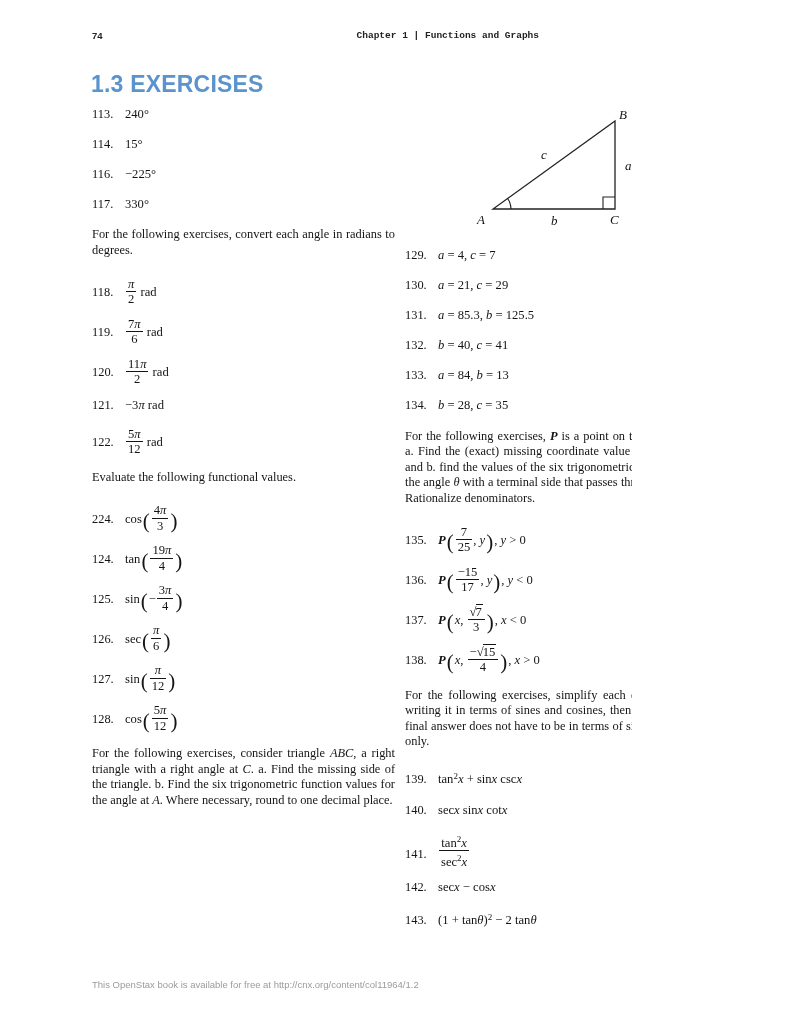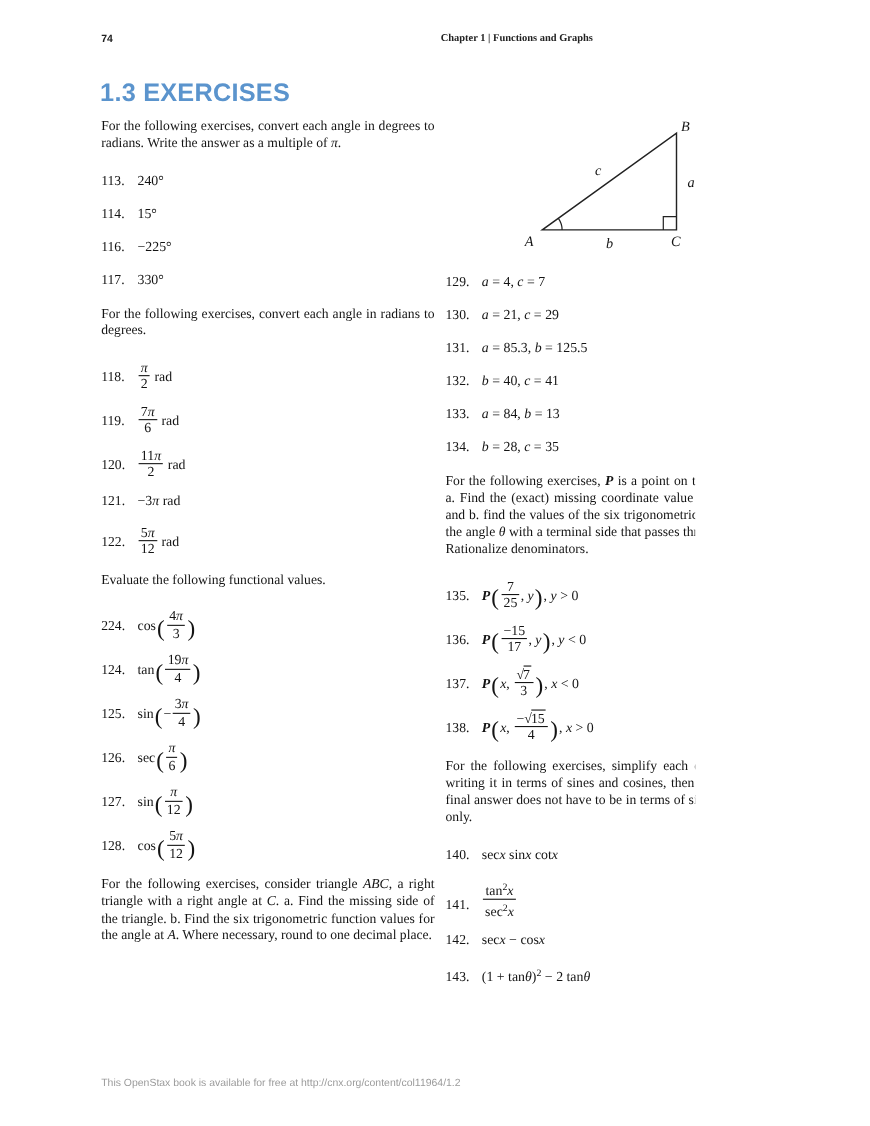--- a/index.html
+++ b/index.html
@@ -7,21 +7,21 @@
   .page {
     position:relative; width:632px; height:1024px; background:#fff;
     font-family:"Liberation Serif", serif; color:#141414; overflow:hidden;
   }
   .runhead-left {
     position:absolute; left:92px; top:30px;
     font-family:"Liberation Sans", sans-serif; font-size:9.5px; font-weight:bold; color:#222;
   }
   .runhead-right {
     position:absolute; right:93px; top:30px;
-    font-family:Liberation Serif, serif; font-size:9.5px; font-weight:bold; color:#222;
+    font-family:Liberation Mono, monospace; font-size:9.5px; font-weight:bold; color:#222;
   }
   .page-title {
     position:absolute; left:91px; top:71px;
     font-family:"Liberation Sans", sans-serif; font-size:23px; font-weight:bold;
     letter-spacing:0.2px; color:#5b94cd;
   }
   .col { position:absolute; top:107px; width:303px; }
   .col-left  { left:92px; }
   .col-right { left:405px; top:104px; width:297px; }
 
@@ -60,21 +60,20 @@
 </style>
 </head>
 <body>
 
 <div class="page">
   <div class="runhead-left">74</div>
   <div class="runhead-right">Chapter 1 | Functions and Graphs</div>
   <h1 class="page-title" style="color: rgb(91, 148, 205);">1.3 EXERCISES</h1>
 
   <div class="col col-left">
-      <p class="para"><span class="mtext">For the following exercises, convert each angle in degrees to radians. Write the answer as a multiple of </span><span class="mi">π</span><span class="mtext">.</span></p>
       <div class="ex"><span class="ex-num">113.</span><span class="math"><span class="mtext">240°</span></span></div>
       <div class="ex"><span class="ex-num">114.</span><span class="math"><span class="mtext">15°</span></span></div>
       <div class="ex"><span class="ex-num">116.</span><span class="math"><span class="mtext">−225°</span></span></div>
       <div class="ex"><span class="ex-num">117.</span><span class="math"><span class="mtext">330°</span></span></div>
       <p class="para"><span class="mtext">For the following exercises, convert each angle in radians to degrees.</span></p>
       <div class="ex tall"><span class="ex-num">118.</span><span class="math"><span class="mfrac"><span class="mfn"><span class="mi">π</span></span><span class="mfd"><span class="mtext">2</span></span></span><span class="mtext"> rad</span></span></div>
       <div class="ex tall"><span class="ex-num">119.</span><span class="math"><span class="mfrac"><span class="mfn"><span class="mtext">7</span><span class="mi">π</span></span><span class="mfd"><span class="mtext">6</span></span></span><span class="mtext"> rad</span></span></div>
       <div class="ex tall"><span class="ex-num">120.</span><span class="math"><span class="mfrac"><span class="mfn"><span class="mtext">11</span><span class="mi">π</span></span><span class="mfd"><span class="mtext">2</span></span></span><span class="mtext"> rad</span></span></div>
       <div class="ex"><span class="ex-num">121.</span><span class="math"><span class="mtext">−3</span><span class="mi">π</span><span class="mtext"> rad</span></span></div>
       <div class="ex tall"><span class="ex-num">122.</span><span class="math"><span class="mfrac"><span class="mfn"><span class="mtext">5</span><span class="mi">π</span></span><span class="mfd"><span class="mtext">12</span></span></span><span class="mtext"> rad</span></span></div>
@@ -110,20 +109,21 @@
       <div class="ex"><span class="ex-num">131.</span><span class="math"><span class="mi">a</span><span class="mtext"> = 85.3, </span><span class="mi">b</span><span class="mtext"> = 125.5</span></span></div>
       <div class="ex"><span class="ex-num">132.</span><span class="math"><span class="mi">b</span><span class="mtext"> = 40, </span><span class="mi">c</span><span class="mtext"> = 41</span></span></div>
       <div class="ex"><span class="ex-num">133.</span><span class="math"><span class="mi">a</span><span class="mtext"> = 84, </span><span class="mi">b</span><span class="mtext"> = 13</span></span></div>
       <div class="ex"><span class="ex-num">134.</span><span class="math"><span class="mi">b</span><span class="mtext"> = 28, </span><span class="mi">c</span><span class="mtext"> = 35</span></span></div>
       <p class="para"><span class="mtext">For the following exercises, </span><span class="mbi">P</span><span class="mtext"> is a point on the unit circle. a. Find the (exact) missing coordinate value of each point and b. find the values of the six trigonometric functions for the angle </span><span class="mi">θ</span><span class="mtext"> with a terminal side that passes through point </span><span class="mbi">P</span><span class="mtext">. Rationalize denominators.</span></p>
       <div class="ex tall"><span class="ex-num">135.</span><span class="math"><span class="mbi">P</span><span class="mparen">(</span><span class="mfrac"><span class="mfn"><span class="mtext">7</span></span><span class="mfd"><span class="mtext">25</span></span></span><span class="mtext">, </span><span class="mi">y</span><span class="mparen">)</span><span class="mtext">, </span><span class="mi">y</span><span class="mtext"> &gt; 0</span></span></div>
       <div class="ex tall"><span class="ex-num">136.</span><span class="math"><span class="mbi">P</span><span class="mparen">(</span><span class="mfrac"><span class="mfn"><span class="mtext">−15</span></span><span class="mfd"><span class="mtext">17</span></span></span><span class="mtext">, </span><span class="mi">y</span><span class="mparen">)</span><span class="mtext">, </span><span class="mi">y</span><span class="mtext"> &lt; 0</span></span></div>
       <div class="ex tall"><span class="ex-num">137.</span><span class="math"><span class="mbi">P</span><span class="mparen">(</span><span class="mi">x</span><span class="mtext">, </span><span class="mfrac"><span class="mfn"><span class="msqrt"><span class="mrad">√</span><span class="mradbody">7</span></span></span><span class="mfd"><span class="mtext">3</span></span></span><span class="mparen">)</span><span class="mtext">, </span><span class="mi">x</span><span class="mtext"> &lt; 0</span></span></div>
       <div class="ex tall"><span class="ex-num">138.</span><span class="math"><span class="mbi">P</span><span class="mparen">(</span><span class="mi">x</span><span class="mtext">, </span><span class="mfrac"><span class="mfn"><span class="mtext">−</span><span class="msqrt"><span class="mrad">√</span><span class="mradbody">15</span></span></span><span class="mfd"><span class="mtext">4</span></span></span><span class="mparen">)</span><span class="mtext">, </span><span class="mi">x</span><span class="mtext"> &gt; 0</span></span></div>
       <p class="para"><span class="mtext">For the following exercises, simplify each expression by writing it in terms of sines and cosines, then simplify. The final answer does not have to be in terms of sine and cosine only.</span></p>
+      <div class="ex"><span class="ex-num">139.</span><span class="math"><span class="mtext">tan</span><span class="msup">2</span><span class="mi">x</span><span class="mtext"> + sin</span><span class="mi">x</span><span class="mtext"> csc</span><span class="mi">x</span></span></div>
       <div class="ex"><span class="ex-num">140.</span><span class="math"><span class="mtext">sec</span><span class="mi">x</span><span class="mtext"> sin</span><span class="mi">x</span><span class="mtext"> cot</span><span class="mi">x</span></span></div>
       <div class="ex tall"><span class="ex-num">141.</span><span class="math"><span class="mfrac"><span class="mfn"><span class="mtext">tan</span><span class="msup">2</span><span class="mi">x</span></span><span class="mfd"><span class="mtext">sec</span><span class="msup">2</span><span class="mi">x</span></span></span></span></div>
       <div class="ex"><span class="ex-num">142.</span><span class="math"><span class="mtext">sec</span><span class="mi">x</span><span class="mtext"> − cos</span><span class="mi">x</span></span></div>
       <div class="ex"><span class="ex-num">143.</span><span class="math"><span class="mtext">(1 + tan</span><span class="mi">θ</span><span class="mtext">)</span><span class="msup">2</span><span class="mtext"> − 2 tan</span><span class="mi">θ</span></span></div>
     </div>
 
   <div class="page-footer">This OpenStax book is available for free at http://cnx.org/content/col11964/1.2</div>
 </div>
 
 </body></html>

